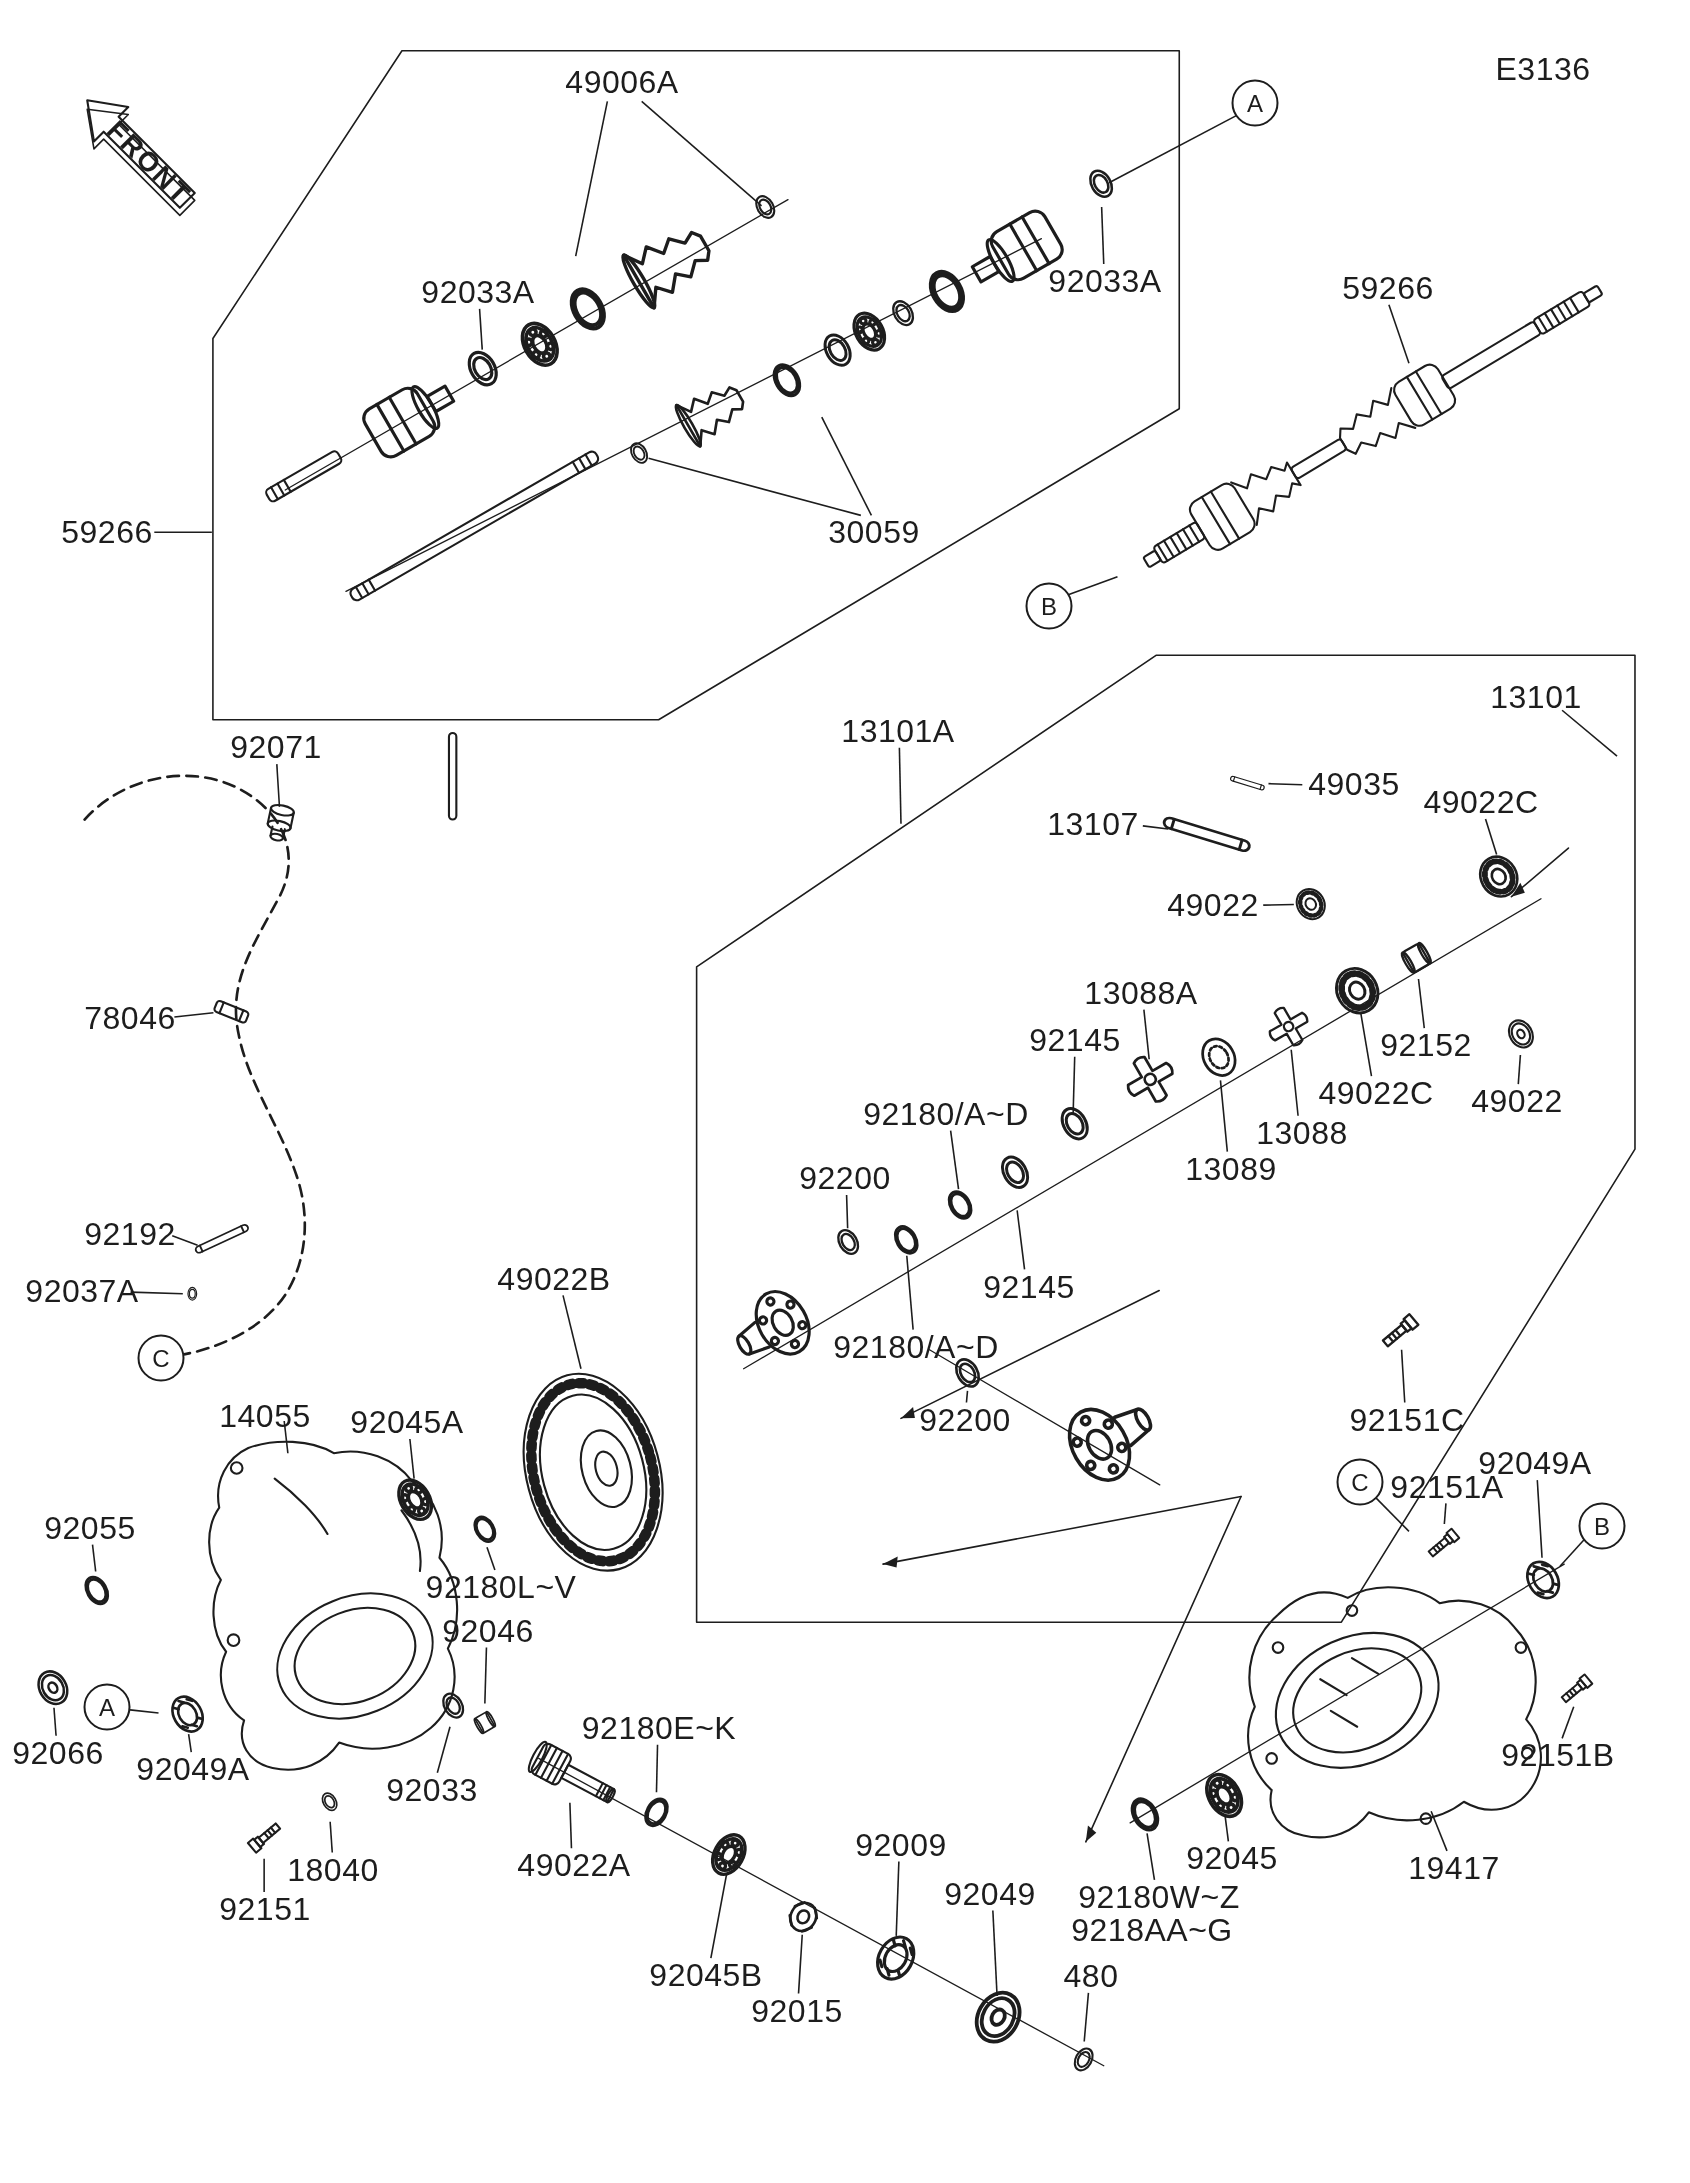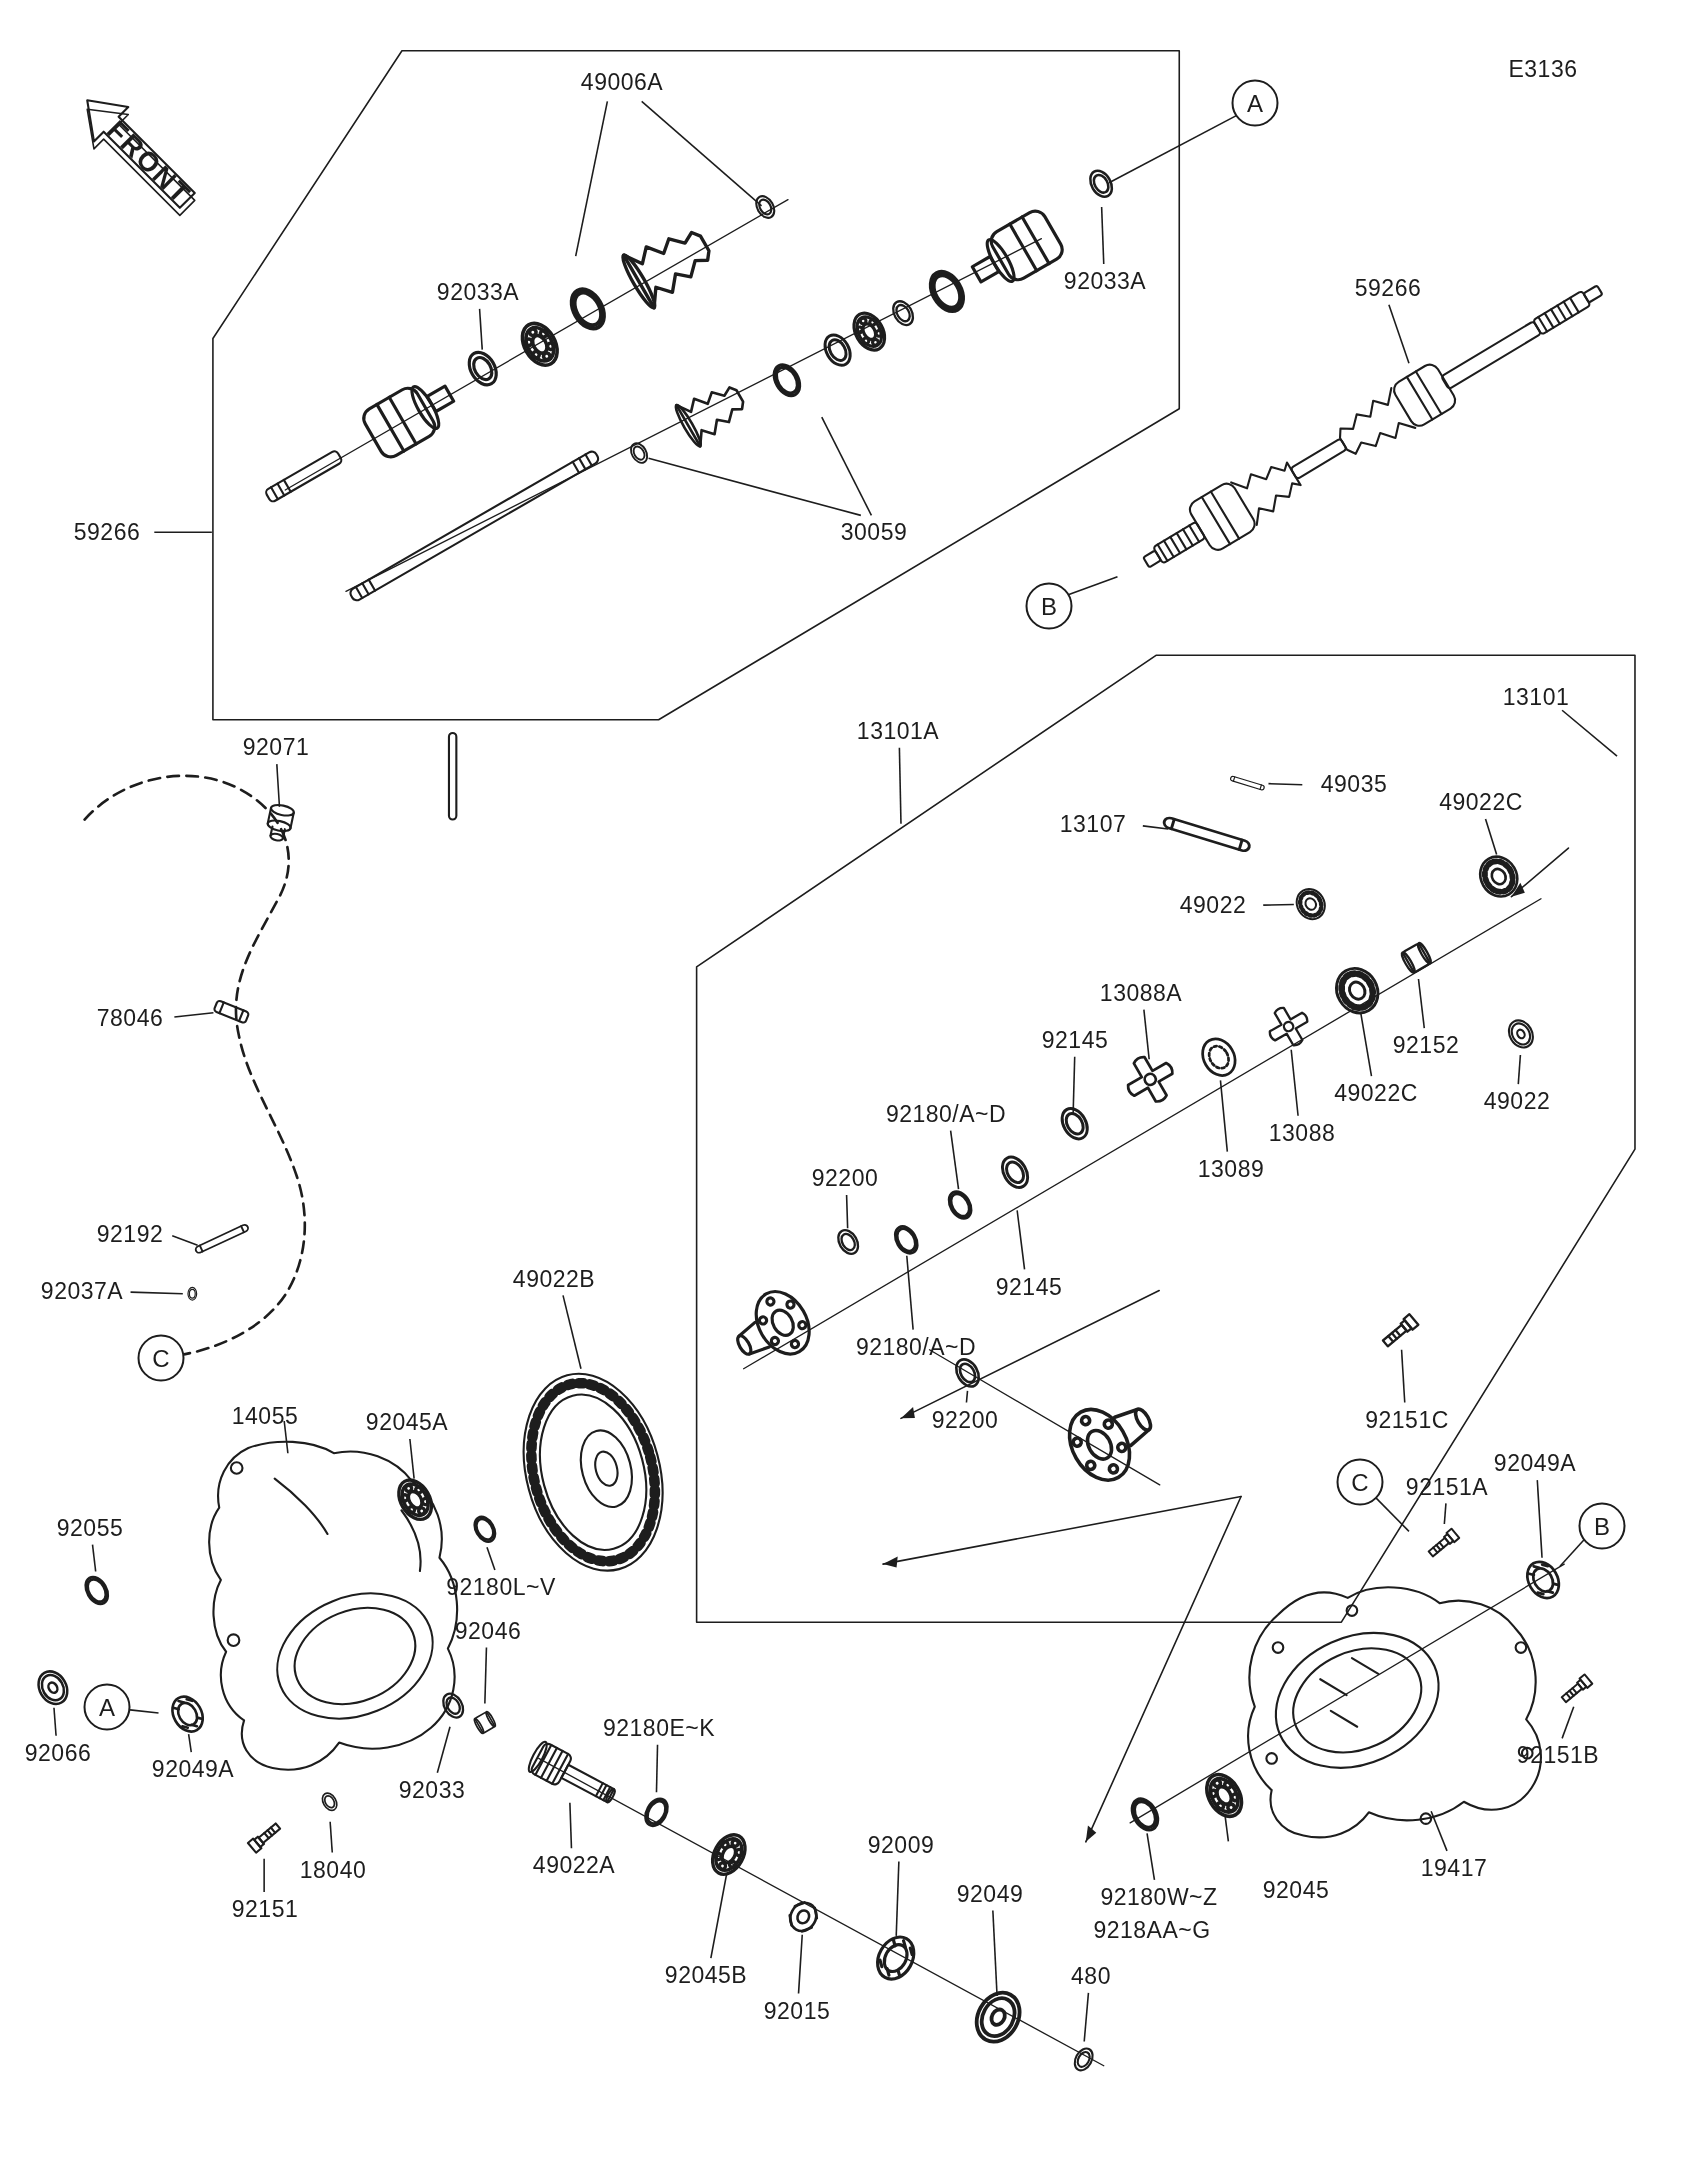--- a/index.html
+++ b/index.html
@@ -3,21 +3,21 @@
 <meta charset="utf-8">
 <style>
   html,body{margin:0;padding:0;background:#ffffff;}
   .stage{
     position:relative;width:1690px;height:2183px;background:#ffffff;
     font-family:"Liberation Sans",sans-serif;color:#1d1d1d;overflow:hidden;
   }
   .artwork{position:absolute;left:0;top:0;width:1690px;height:2183px;}
   .part-label{
     position:absolute;transform:translate(-50%,-50%);
-    font-size:23px;letter-spacing:0.5px;white-space:nowrap;color:#1d1d1d;
+    font-size:32px;letter-spacing:0.5px;white-space:nowrap;color:#1d1d1d;
   }
   .connector-circle{
     position:absolute;transform:translate(-50%,-50%);
     width:43px;height:43px;border:2.6px solid #1d1d1d;border-radius:50%;
     display:flex;align-items:center;justify-content:center;
     font-size:24px;color:#1d1d1d;background:#ffffff;
   }
   #leader-layer line{stroke:#1d1d1d;stroke-width:3;}
 </style>
 </head>
@@ -386,21 +386,21 @@
       <div class="part-label" style="left: 488px; top: 1631px;">92046</div>
       <div class="part-label" style="left: 58px; top: 1753px;">92066</div>
       <div class="part-label" style="left: 193px; top: 1769px;">92049A</div>
       <div class="part-label" style="left: 432px; top: 1790px;">92033</div>
       <div class="part-label" style="left: 659px; top: 1728px;">92180E~K</div>
       <div class="part-label" style="left: 333px; top: 1870px;">18040</div>
       <div class="part-label" style="left: 265px; top: 1909px;">92151</div>
       <div class="part-label" style="left: 574px; top: 1865px;">49022A</div>
       <div class="part-label" style="left: 901px; top: 1845px;">92009</div>
       <div class="part-label" style="left: 990px; top: 1894px;">92049</div>
-      <div class="part-label" style="left: 1296px; top: 1858px; margin-top: 32px;">92045</div>
+      <div class="part-label" style="left: 1232px; top: 1858px;">92045</div>
       <div class="part-label" style="left: 1159px; top: 1897px;">92180W~Z</div>
       <div class="part-label" style="left: 1152px; top: 1930px;">9218AA~G</div>
       <div class="part-label" style="left: 1454px; top: 1868px;">19417</div>
       <div class="part-label" style="left: 1558px; top: 1755px;">92151B</div>
       <div class="part-label" style="left: 706px; top: 1975px;">92045B</div>
       <div class="part-label" style="left: 797px; top: 2011px;">92015</div>
       <div class="part-label" style="left: 1091px; top: 1976px;">480</div>
       <div class="connector-circle" style="left: 1255px; top: 103px;">A</div>
       <div class="connector-circle" style="left: 1049px; top: 606px;">B</div>
       <div class="connector-circle" style="left: 161px; top: 1358px;">C</div>

